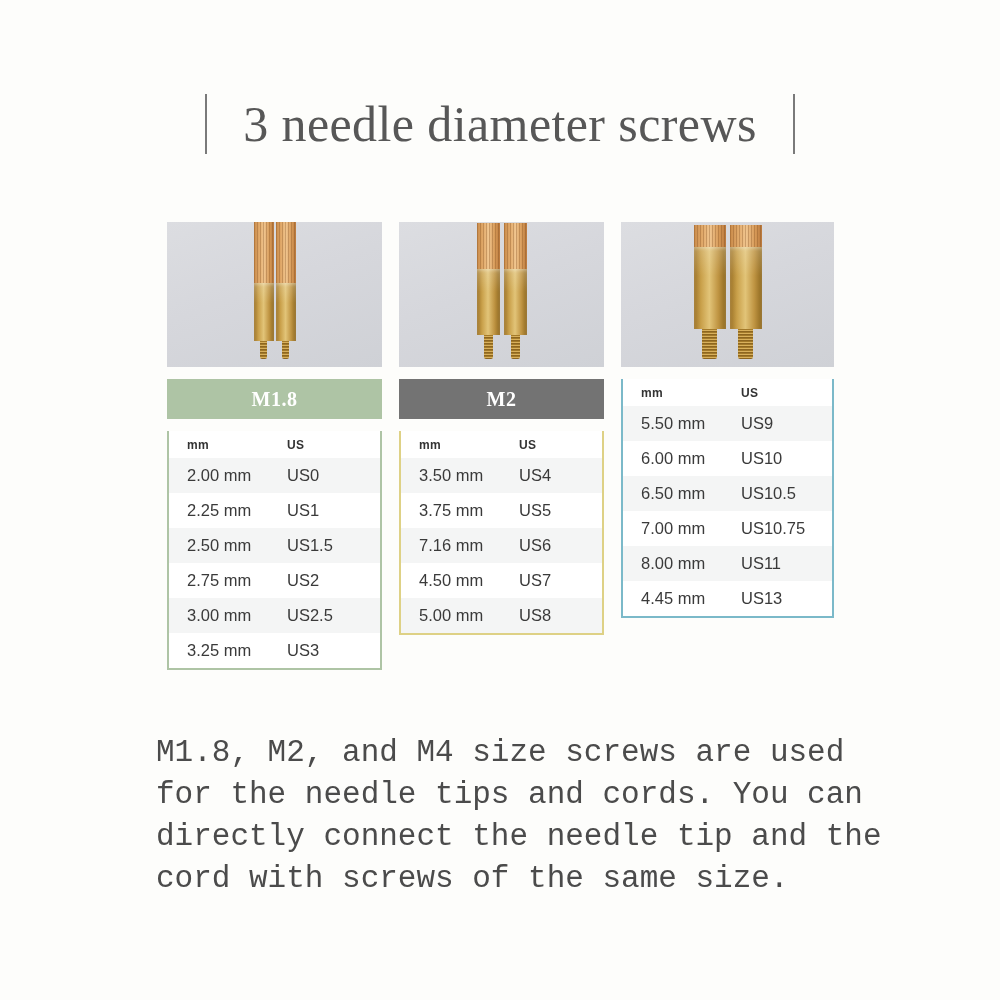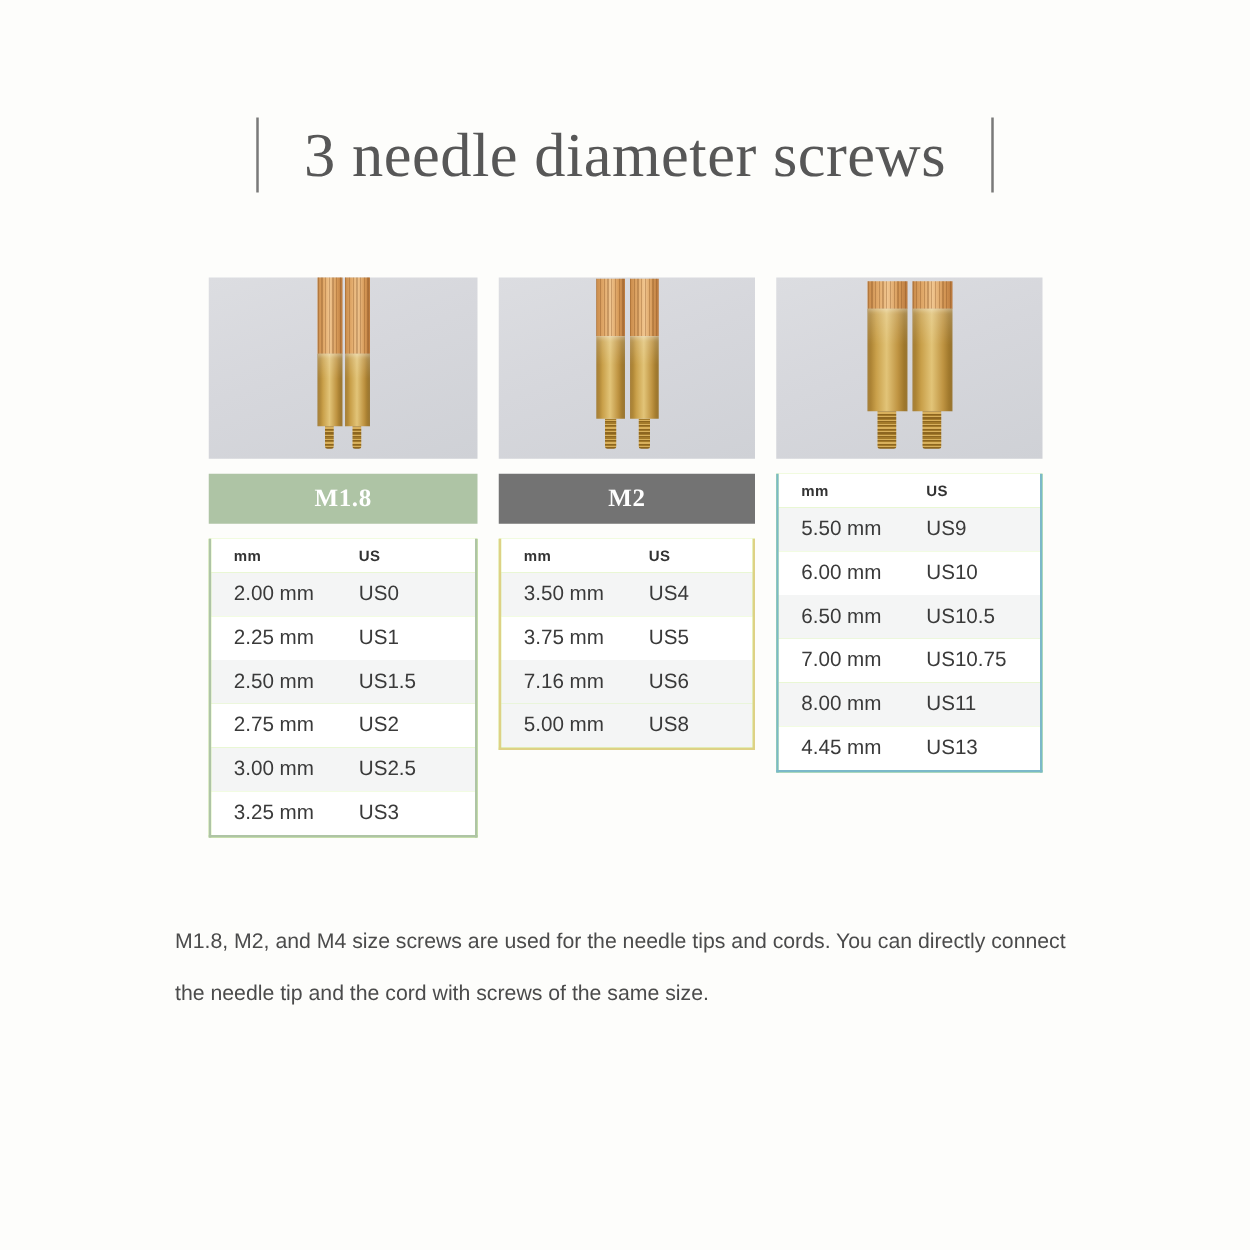--- a/index.html
+++ b/index.html
@@ -177,26 +177,27 @@
     letter-spacing: 0.3px;
   }
   .row .c1, .row .c2 {
     font-size: 16.5px;
     color: #3a3a3a;
   }
 
   
   .para {
     position: absolute;
-    left: 140px;
+    left: 156px;
     top: 732px;
     width: 735px;
-    font-size: 17px;
+    font-size: 31px;
     line-height: 42px;
     color: #4b4b4b;
+    font-family: Liberation Mono, monospace;
   }
 </style>
 </head>
 <body>
 
 <div class="title-row">
   <div class="title-bar"></div>
   <div class="title-text">3 needle diameter screws</div>
   <div class="title-bar"></div>
 </div>
@@ -273,20 +274,24 @@
         <div class="c2">US4</div>
       </div>
       <div class="row plain">
         <div class="c1">3.75 mm</div>
         <div class="c2">US5</div>
       </div>
       <div class="row alt">
         <div class="c1">7.16 mm</div>
         <div class="c2">US6</div>
       </div>
+      <div class="row plain">
+        <div class="c1">4.50 mm</div>
+        <div class="c2">US7</div>
+      </div>
       <div class="row alt">
         <div class="c1">5.00 mm</div>
         <div class="c2">US8</div>
       </div>
     </div>
   </div>
 
   <div class="card m4">
     <div class="photo m4c">
       <div class="needle left">

